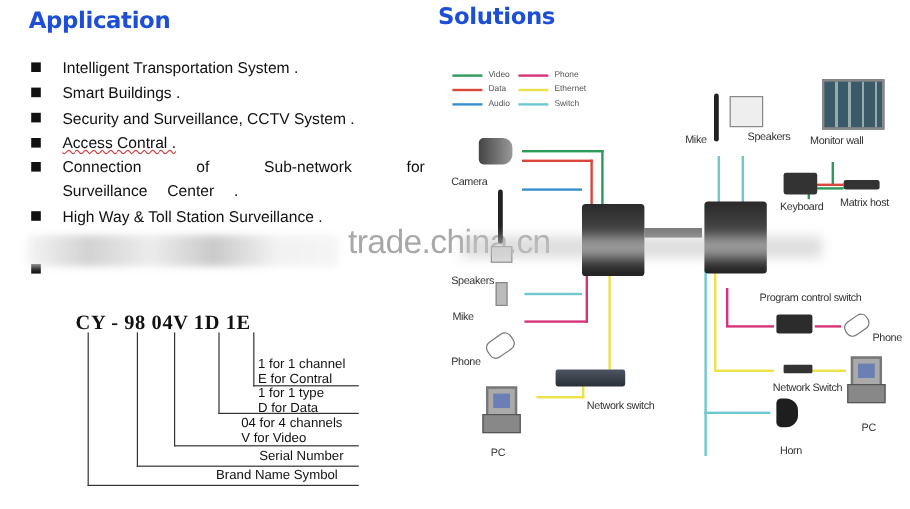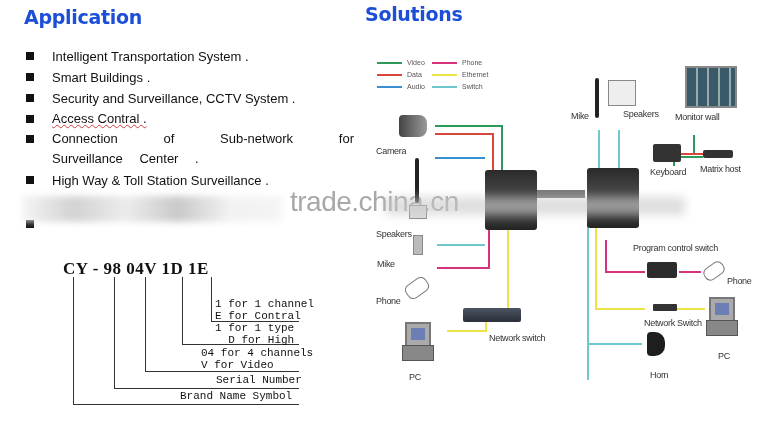--- a/index.html
+++ b/index.html
@@ -8,21 +8,21 @@
   .app-list{position:absolute;left:24px;top:46px;width:330px;margin:0;padding:0;list-style:none;}
   .app-list li{position:relative;padding-left:28px;font-family:"Liberation Sans",sans-serif;font-size:13px;color:#111;line-height:21px;}
   .app-list li .bullet{position:absolute;left:2px;top:6px;width:8px;height:8px;background:#111;}
   .justify{text-align:justify;text-align-last:left;}
   .blurred{height:21px;margin:2px 0 0 0;}
   .blurbar{position:absolute;left:22px;top:196px;width:260px;height:26px;background:linear-gradient(90deg,#f3f3f3,#c8c8c8 20%,#e8e8e8 40%,#bdbdbd 60%,#efefef 80%,#f3f3f3);filter:blur(3px);opacity:.8;}
   .watermark{position:absolute;left:290px;top:186px;font-family:"Liberation Sans",sans-serif;font-size:28px;color:#9a9a9a;opacity:.85;letter-spacing:-0.5px;}
   
   .code{position:absolute;left:63px;top:259px;font-family:"Liberation Serif",serif;font-weight:bold;font-size:17px;color:#111;letter-spacing:0.5px;white-space:pre;}
   .cd-line{position:absolute;background:#333;}
-  .cd-label{position:absolute;font-family:Liberation Mono, monospace;font-size:11px;color:#111;line-height:12px;white-space:nowrap;}
+  .cd-label{position:absolute;font-family:Liberation Sans, sans-serif;font-size:11px;color:#111;line-height:12px;white-space:nowrap;}
   
   .diagram{position:absolute;left:365px;top:40px;width:393px;height:345px;}
   .lg-row{position:absolute;font-family:"Liberation Sans",sans-serif;font-size:7px;color:#555;display:flex;align-items:center;}
   .lg-line{width:25px;height:2px;margin-right:5px;}
   .lbl{position:absolute;font-family:"Liberation Sans",sans-serif;font-size:9px;color:#333;white-space:nowrap;letter-spacing:-0.3px;}
   .wire{position:absolute;}
   .dev{position:absolute;}
 </style>
 </head>
 <body>
@@ -54,23 +54,23 @@
   <div class="cd-line" style="left:211px;top:321px;width:88px;height:1px;"></div>
   <div class="cd-line" style="left:182px;top:344px;width:117px;height:1px;"></div>
   <div class="cd-line" style="left:145px;top:371px;width:154px;height:1px;"></div>
   <div class="cd-line" style="left:114px;top:388px;width:185px;height:1px;"></div>
   <div class="cd-line" style="left:73px;top:404px;width:226px;height:1px;"></div>
 
   <div class="cd-label" style="left:215px;top:298px;">
       <div>1 for 1 channel</div>
       <div>E for Contral</div>
     </div>
-  <div class="cd-label" style="left:215px;top:322px;text-align:right;">
+  <div class="cd-label" style="left:215px;top:322px;">
       <div>1 for 1 type</div>
-      <div>D for High</div>
+      <div>D for Data</div>
     </div>
   <div class="cd-label" style="left:201px;top:347px;">
       <div>04 for 4 channels</div>
       <div>V for Video</div>
     </div>
   <div class="cd-label" style="left:216px;top:374px;">Serial Number</div>
   <div class="cd-label" style="left:180px;top:390px;">Brand Name Symbol</div>
 </div>
 
 <div class="h1" style="left:365px;top:3px;">Solutions</div>

